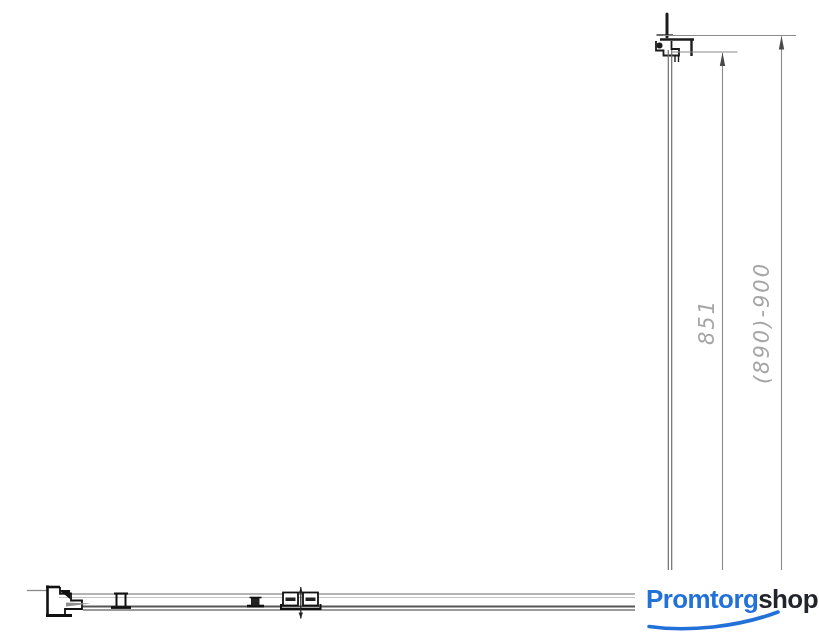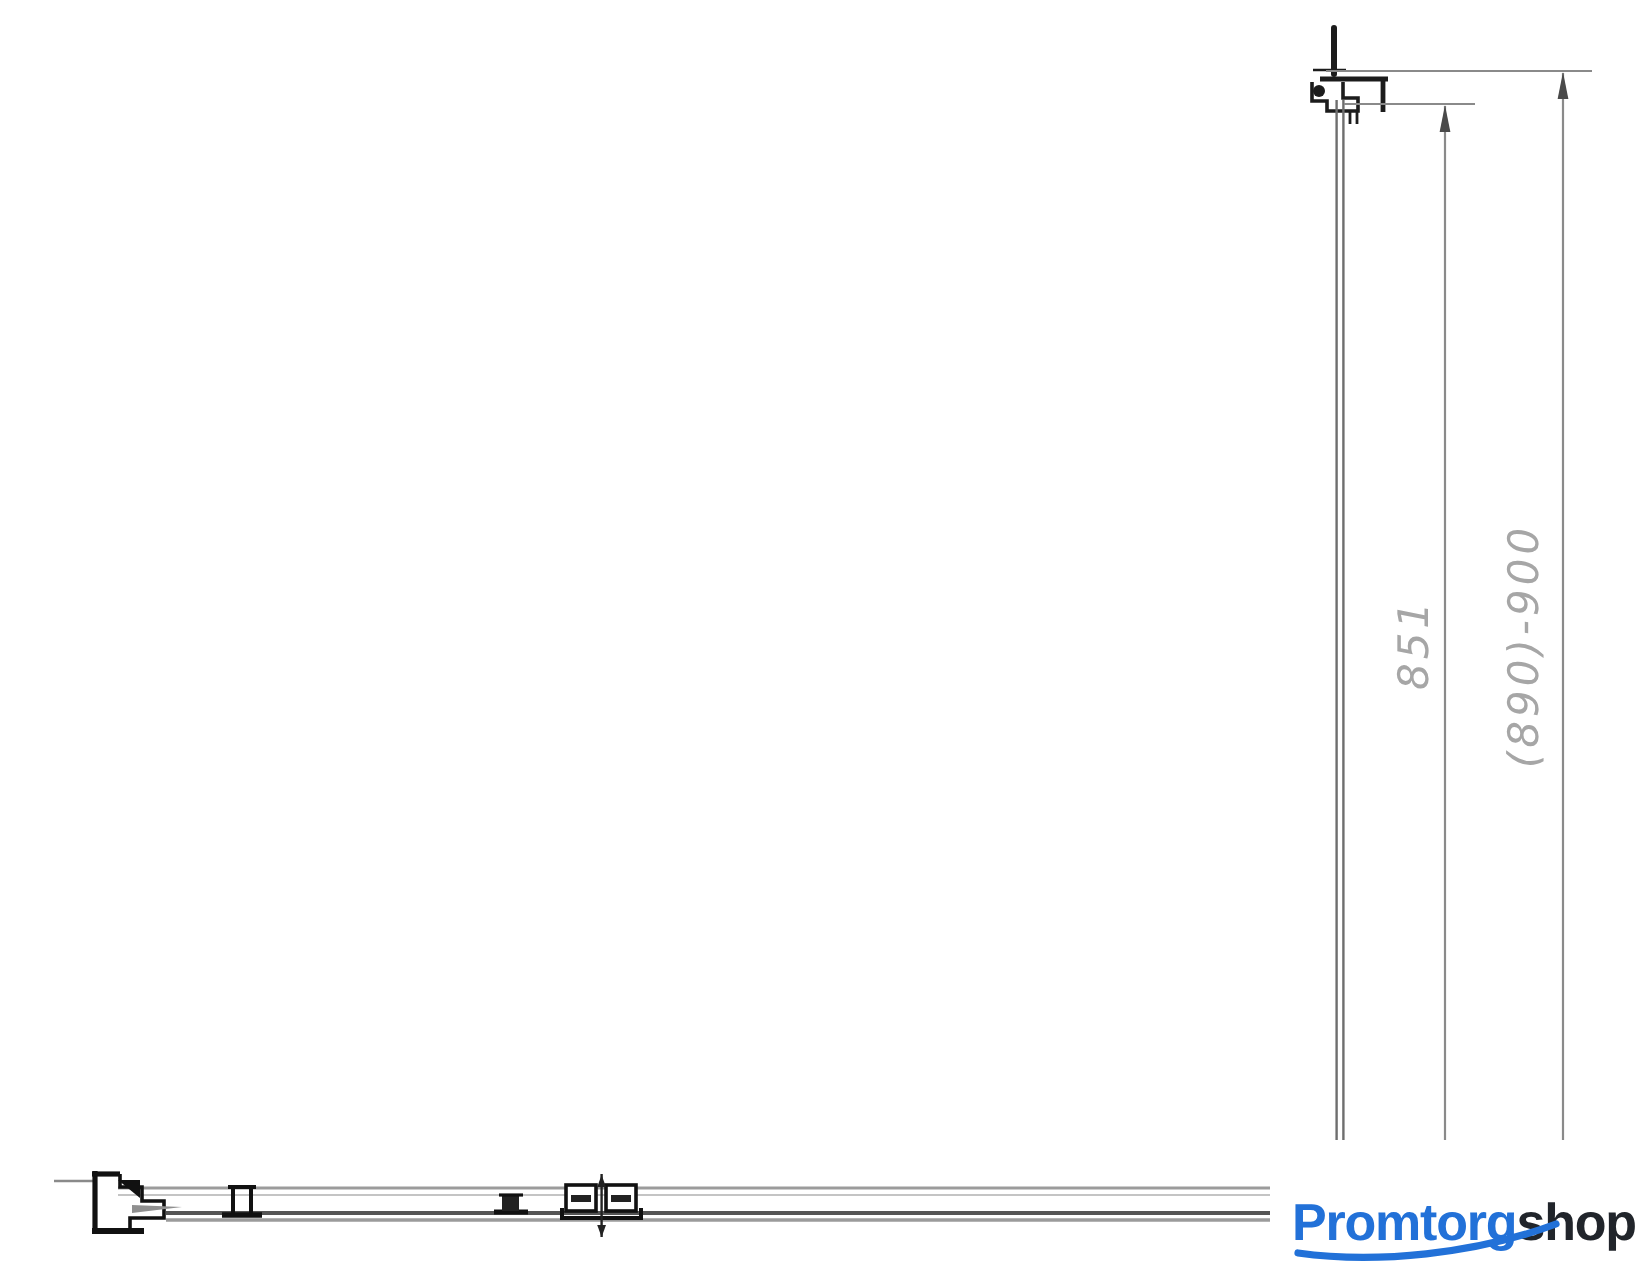--- a/index.html
+++ b/index.html
@@ -13,21 +13,21 @@
     height:28px;transform:rotate(-90deg);transform-origin:center center;
     font-family:"DejaVu Sans", sans-serif;font-style:italic;font-weight:400;
     font-size:21px;letter-spacing:2px;color:var(--dim-text,#a6a6a6);
     white-space:nowrap;pointer-events:none;
   }
   .dim-label-851{left:647px;top:308px;width:120px;}
   .dim-label-total{left:677px;top:309px;width:170px;}
   .logo{position:absolute;left:646px;top:584px;width:172px;height:52px;cursor:pointer;}
   .logo-text{
     font-family:"Liberation Sans", sans-serif;font-weight:bold;font-size:26px;
-    letter-spacing:-0.6px;line-height:30px;white-space:nowrap;margin-top:12px;
+    letter-spacing:-0.6px;line-height:30px;white-space:nowrap;
   }
   .logo-text .p1{color:var(--logo-blue,#2271d8);}
   .logo-text .p2{color:var(--logo-dark,#21252b);}
   .logo-swoosh{position:absolute;left:0;top:24px;}
   .logo-swoosh path{stroke:var(--logo-blue,#2271d8);stroke-width:3.6;fill:none;stroke-linecap:round;}
 </style>
 </head>
 <body>
 
 <div class="canvas">

